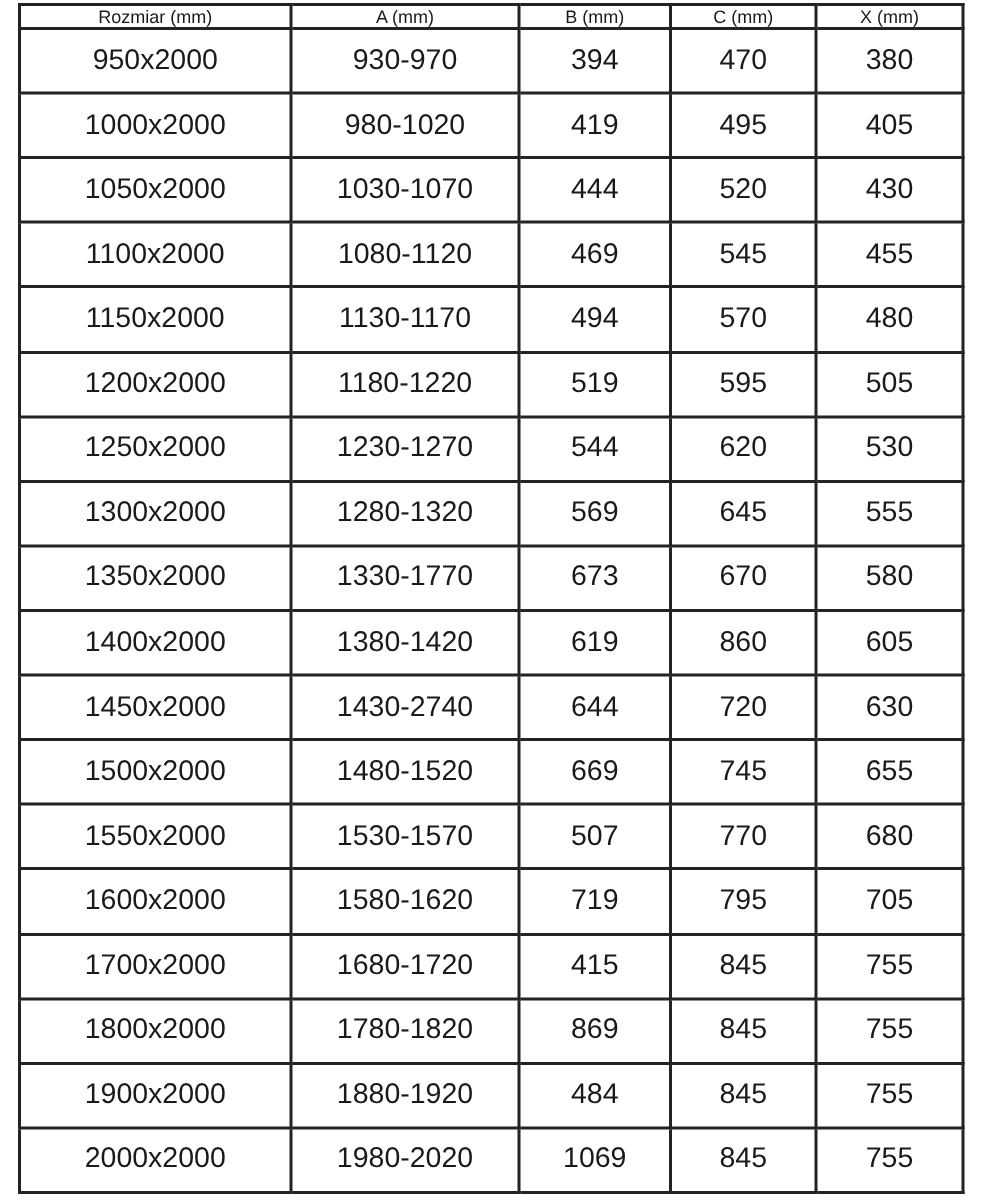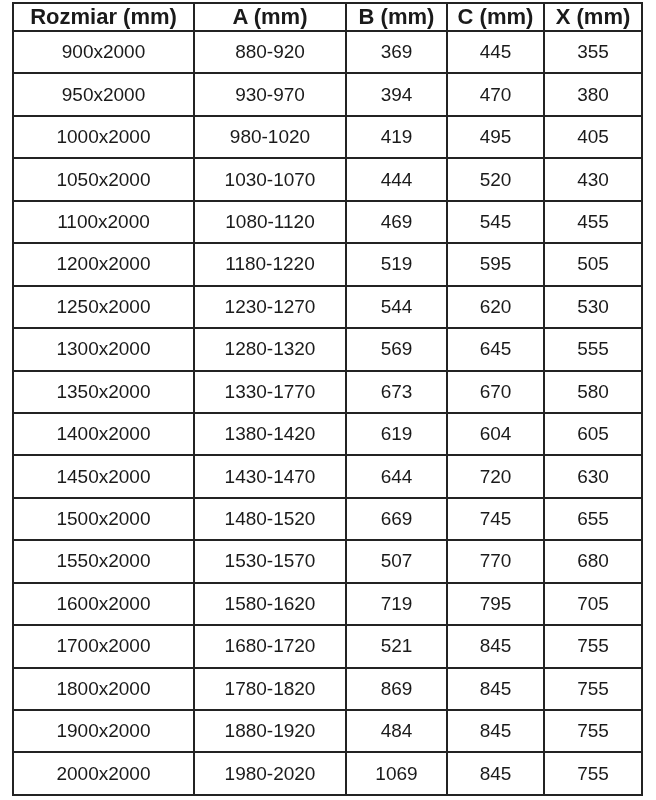--- a/index.html
+++ b/index.html
@@ -25,22 +25,22 @@
   table.size-table td {
     border: 2px solid #232323;
     text-align: center;
     vertical-align: middle;
     padding: 0;
     color: #1a1a1a;
     overflow: hidden;
     white-space: nowrap;
   }
   table.size-table th {
-    font-size: 22px;
-    font-weight: 700;
+    font-size: 12px;
+    font-weight: 400;
   }
   table.size-table td {
     font-size: 19px;
     font-weight: 400;
   }
   col.c-rozmiar { width: 181px; }
   col.c-a { width: 152px; }
   col.c-b { width: 101px; }
   col.c-c { width: 97px; }
   col.c-x { width: 98px; }
@@ -61,27 +61,20 @@
       <tr>
         <th>Rozmiar (mm)</th>
         <th>A (mm)</th>
         <th>B (mm)</th>
         <th>C (mm)</th>
         <th>X (mm)</th>
       </tr>
     </thead>
     <tbody>
         <tr>
-          <td>900x2000</td>
-          <td>880-920</td>
-          <td>369</td>
-          <td>445</td>
-          <td>355</td>
-        </tr>
-        <tr>
           <td>950x2000</td>
           <td>930-970</td>
           <td>394</td>
           <td>470</td>
           <td>380</td>
         </tr>
         <tr>
           <td>1000x2000</td>
           <td>980-1020</td>
           <td>419</td>
@@ -96,20 +89,27 @@
           <td>430</td>
         </tr>
         <tr>
           <td>1100x2000</td>
           <td>1080-1120</td>
           <td>469</td>
           <td>545</td>
           <td>455</td>
         </tr>
         <tr>
+          <td>1150x2000</td>
+          <td>1130-1170</td>
+          <td>494</td>
+          <td>570</td>
+          <td>480</td>
+        </tr>
+        <tr>
           <td>1200x2000</td>
           <td>1180-1220</td>
           <td>519</td>
           <td>595</td>
           <td>505</td>
         </tr>
         <tr>
           <td>1250x2000</td>
           <td>1230-1270</td>
           <td>544</td>
@@ -127,26 +127,26 @@
           <td>1350x2000</td>
           <td>1330-1770</td>
           <td>673</td>
           <td>670</td>
           <td>580</td>
         </tr>
         <tr>
           <td>1400x2000</td>
           <td>1380-1420</td>
           <td>619</td>
-          <td>604</td>
+          <td>860</td>
           <td>605</td>
         </tr>
         <tr>
           <td>1450x2000</td>
-          <td>1430-1470</td>
+          <td>1430-2740</td>
           <td>644</td>
           <td>720</td>
           <td>630</td>
         </tr>
         <tr>
           <td>1500x2000</td>
           <td>1480-1520</td>
           <td>669</td>
           <td>745</td>
           <td>655</td>
@@ -161,21 +161,21 @@
         <tr>
           <td>1600x2000</td>
           <td>1580-1620</td>
           <td>719</td>
           <td>795</td>
           <td>705</td>
         </tr>
         <tr>
           <td>1700x2000</td>
           <td>1680-1720</td>
-          <td>521</td>
+          <td>415</td>
           <td>845</td>
           <td>755</td>
         </tr>
         <tr>
           <td>1800x2000</td>
           <td>1780-1820</td>
           <td>869</td>
           <td>845</td>
           <td>755</td>
         </tr>

